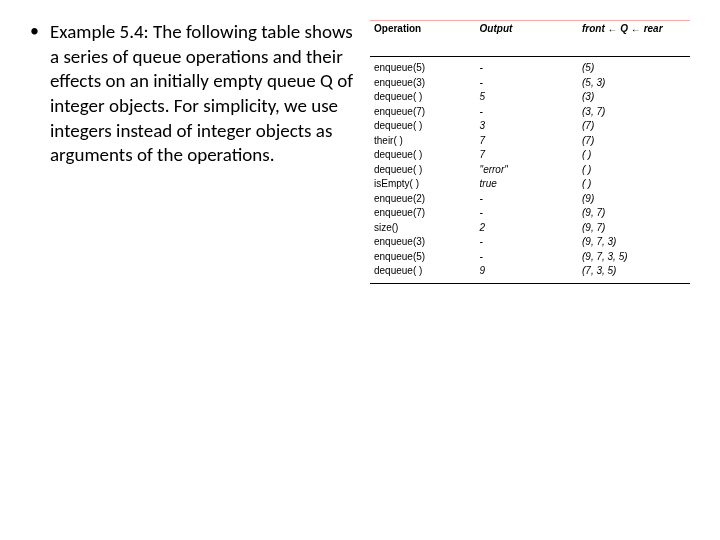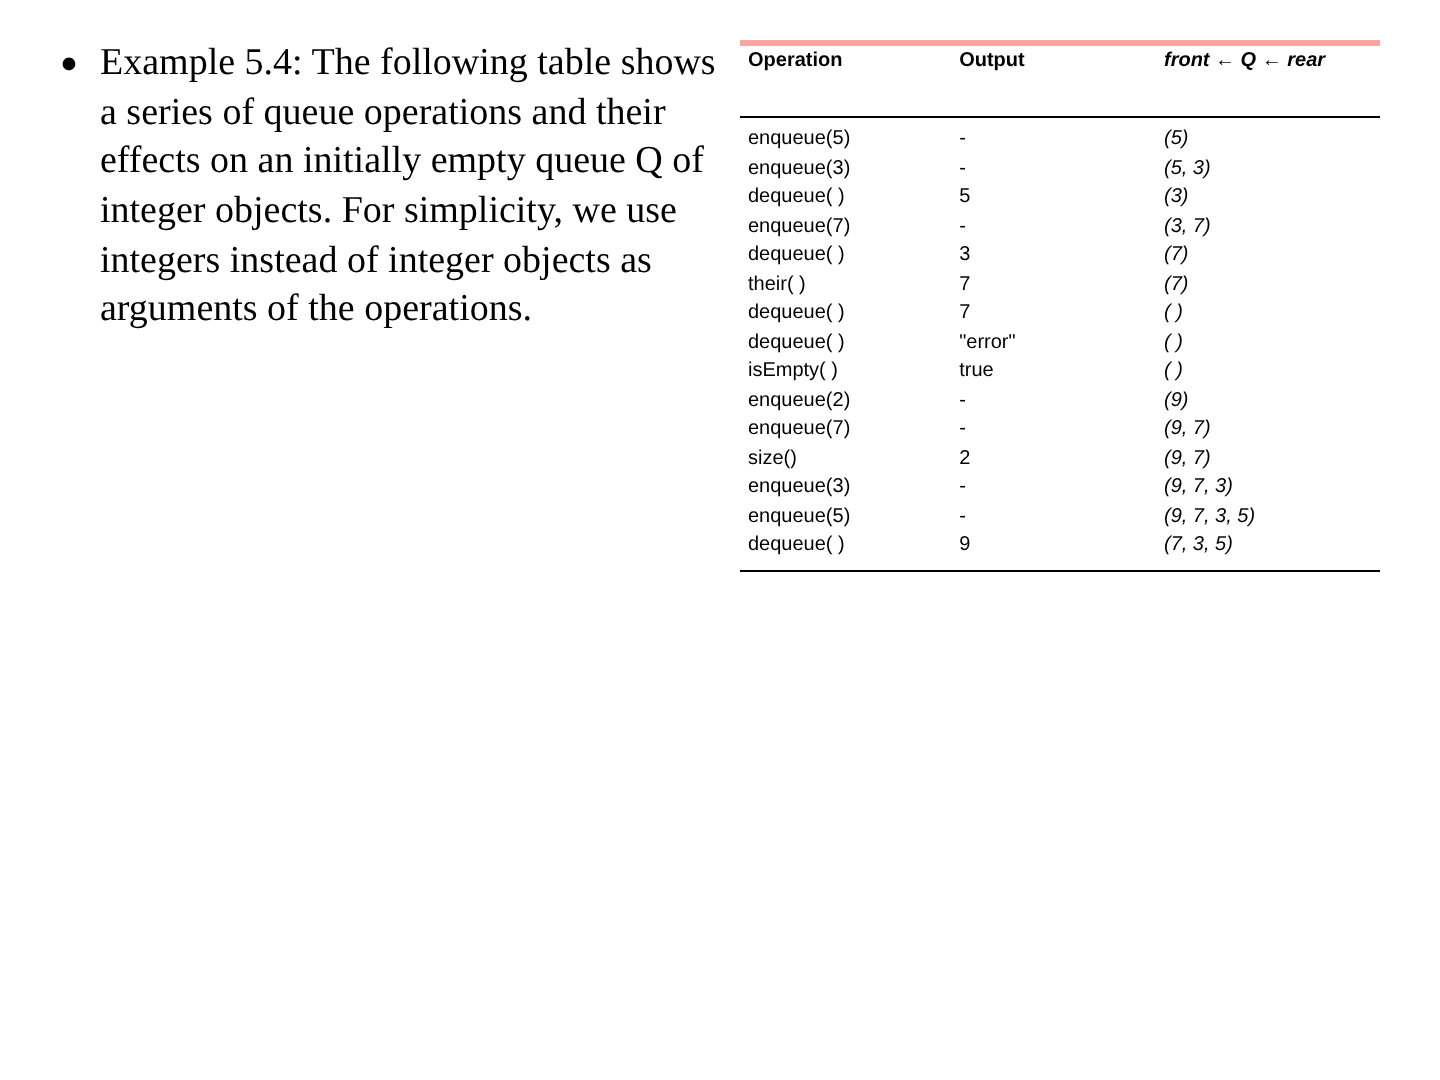--- a/index.html
+++ b/index.html
@@ -39,21 +39,20 @@
     font-size: 19px;
     line-height: 1.3;
   }
   .bullet .dot {
     width: 20px;
     flex: 0 0 20px;
     font-size: 18px;
   }
   .bullet .text {
     flex: 1;
-    font-family: Liberation Serif, serif;
   }
   .right {
     flex: 1;
   }
   table {
     border-collapse: collapse;
     width: 100%;
     font-size: 10px;
     font-family: Arial, sans-serif;
   }
@@ -62,28 +61,28 @@
     vertical-align: top;
     padding: 0;
   }
   thead th {
     font-weight: 700;
     border-bottom: 1px solid #000;
     padding-bottom: 22px;
     padding-top: 2px;
   }
   thead tr {
-    border-top: 3px solid #fca5a5;
+    border-top: 1px solid #fca5a5;
   }
   tbody td {
     line-height: 1.45;
     padding-top: 4px;
   }
   .col-op   { width: 33%; padding-left: 4px; }
-  .col-out  { width: 32%; padding-left: 4px; }
+  .col-out  { width: 32%; padding-left: 4px; font-style: italic; }
   .col-q    { width: 35%; padding-left: 4px; font-style: italic; }
   .cell-stack span { display: block; }
   tbody { border-bottom: 1px solid #000; margin-left: 46px; }
   tbody td { padding-bottom: 4px; }
 </style>
 </head>
 <body>
 
 <div class="slide">
 

